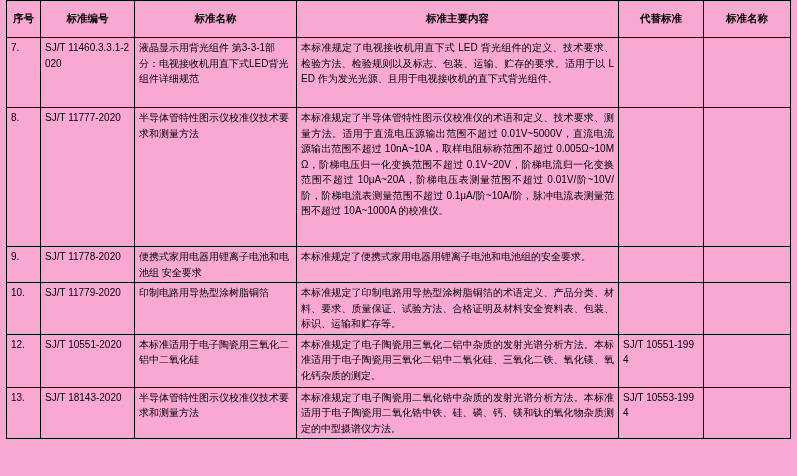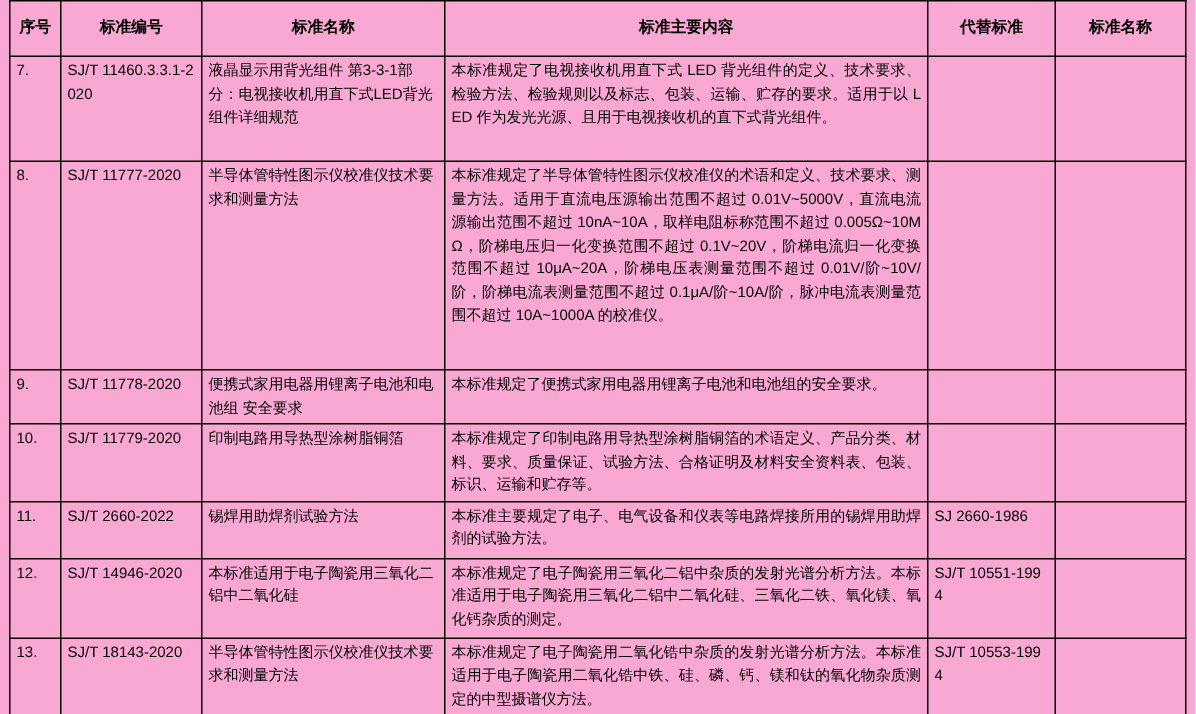--- a/index.html
+++ b/index.html
@@ -106,31 +106,23 @@
       <td></td>
     </tr>
     <tr class="r10">
       <td class="cell-seq">10.</td>
       <td>SJ/T 11779-2020</td>
       <td>印制电路用导热型涂树脂铜箔</td>
       <td class="cell-content">本标准规定了印制电路用导热型涂树脂铜箔的术语定义、产品分类、材料、要求、质量保证、试验方法、合格证明及材料安全资料表、包装、标识、运输和贮存等。</td>
       <td></td>
       <td></td>
     </tr>
-    <tr class="r11">
-      <td class="cell-seq">11.</td>
-      <td>SJ/T 2660-2022</td>
-      <td>锡焊用助焊剂试验方法</td>
-      <td class="cell-content">本标准主要规定了电子、电气设备和仪表等电路焊接所用的锡焊用助焊剂的试验方法。</td>
-      <td>SJ 2660-1986</td>
-      <td></td>
-    </tr>
     <tr class="r12">
       <td class="cell-seq">12.</td>
-      <td>SJ/T 14946-2020</td>
+      <td>SJ/T 10551-2020</td>
       <td>本标准适用于电子陶瓷用三氧化二铝中二氧化硅</td>
       <td class="cell-content">本标准规定了电子陶瓷用三氧化二铝中杂质的发射光谱分析方法。本标准适用于电子陶瓷用三氧化二铝中二氧化硅、三氧化二铁、氧化镁、氧化钙杂质的测定。</td>
       <td>SJ/T 10551-1994</td>
       <td></td>
     </tr>
     <tr class="r13">
       <td class="cell-seq">13.</td>
       <td>SJ/T 18143-2020</td>
       <td>半导体管特性图示仪校准仪技术要求和测量方法</td>
       <td class="cell-content">本标准规定了电子陶瓷用二氧化锆中杂质的发射光谱分析方法。本标准适用于电子陶瓷用二氧化锆中铁、硅、磷、钙、镁和钛的氧化物杂质测定的中型摄谱仪方法。</td>

